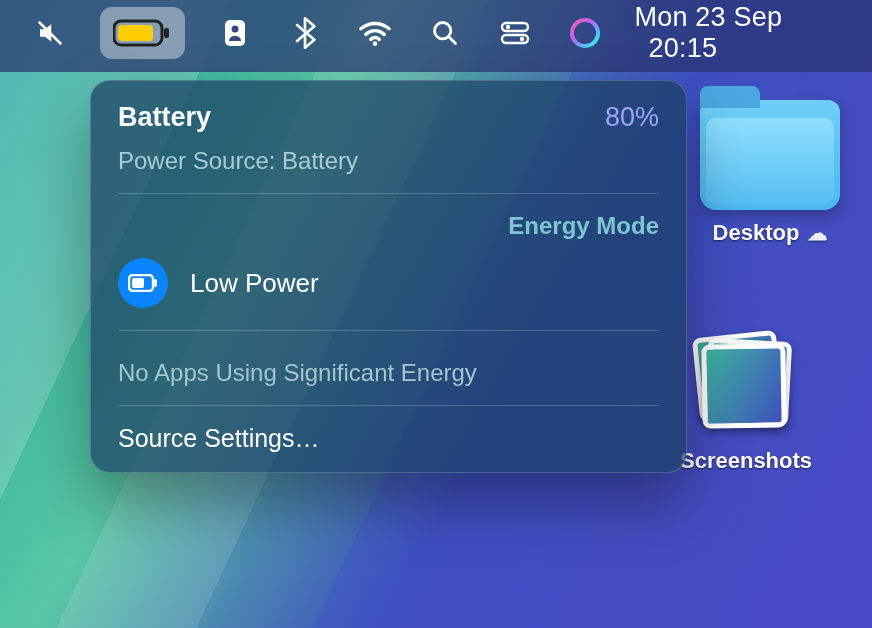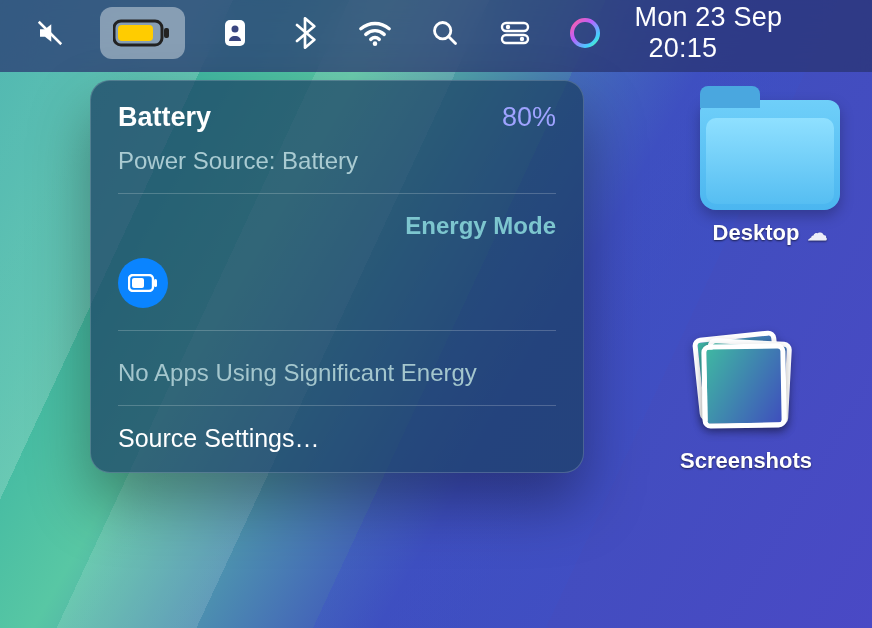--- a/index.html
+++ b/index.html
@@ -36,21 +36,21 @@
       width: 90px; height: 52px; border-radius: 12px;
       background: rgba(255,255,255,0.40);
       display:flex; align-items:center; justify-content:center;
     }
     .menubar .clock { margin-left:auto; font-size: 27px; font-weight:500; letter-spacing:0.2px; }
     .menubar .clock .time { font-variant-numeric: tabular-nums; margin-left:14px; }
 
     .panel {
       position:absolute;
       left: 90px; top: 80px;
-      width: 494px;
+      width: 597px;
       border-radius: 20px;
       background: rgba(26,62,98,0.72);
       box-shadow: 0 0 0 1px rgba(255,255,255,0.18) inset, 0 30px 60px rgba(0,0,0,0.35);
       color: #fff;
       padding: 16px 0 14px 0;
       z-index: 25;
     }
     .panel .row { padding: 0 28px; }
     .panel .headrow { display:flex; align-items:center; justify-content:space-between; padding-top:6px;}
     .panel .title { font-size: 27px; font-weight: 700; }
@@ -185,20 +185,21 @@
     <hr>
     <div class="row section-head">Energy Mode</div>
     <div class="row mode-row">
       <div class="mode-icon">
         <svg width="30" height="18" viewBox="0 0 30 18">
           <rect x="1" y="1" width="24" height="16" rx="4" fill="none" stroke="#fff" stroke-width="2.4"></rect>
           <rect x="26" y="5" width="3" height="8" rx="1.5" fill="#fff"></rect>
           <rect x="4" y="4" width="12" height="10" rx="2" fill="#fff"></rect>
         </svg>
       </div>
+      <div class="mode-label">Low Power</div>
     </div>
     <hr>
     <div class="row noapps">No Apps Using Significant Energy</div>
     <hr>
     <div class="row settings">Source Settings…</div>
   </div>
 
   <div class="desktop-icon" style="left:680px; top:330px;">
     <div class="stack">
       <div class="card c1"></div>

